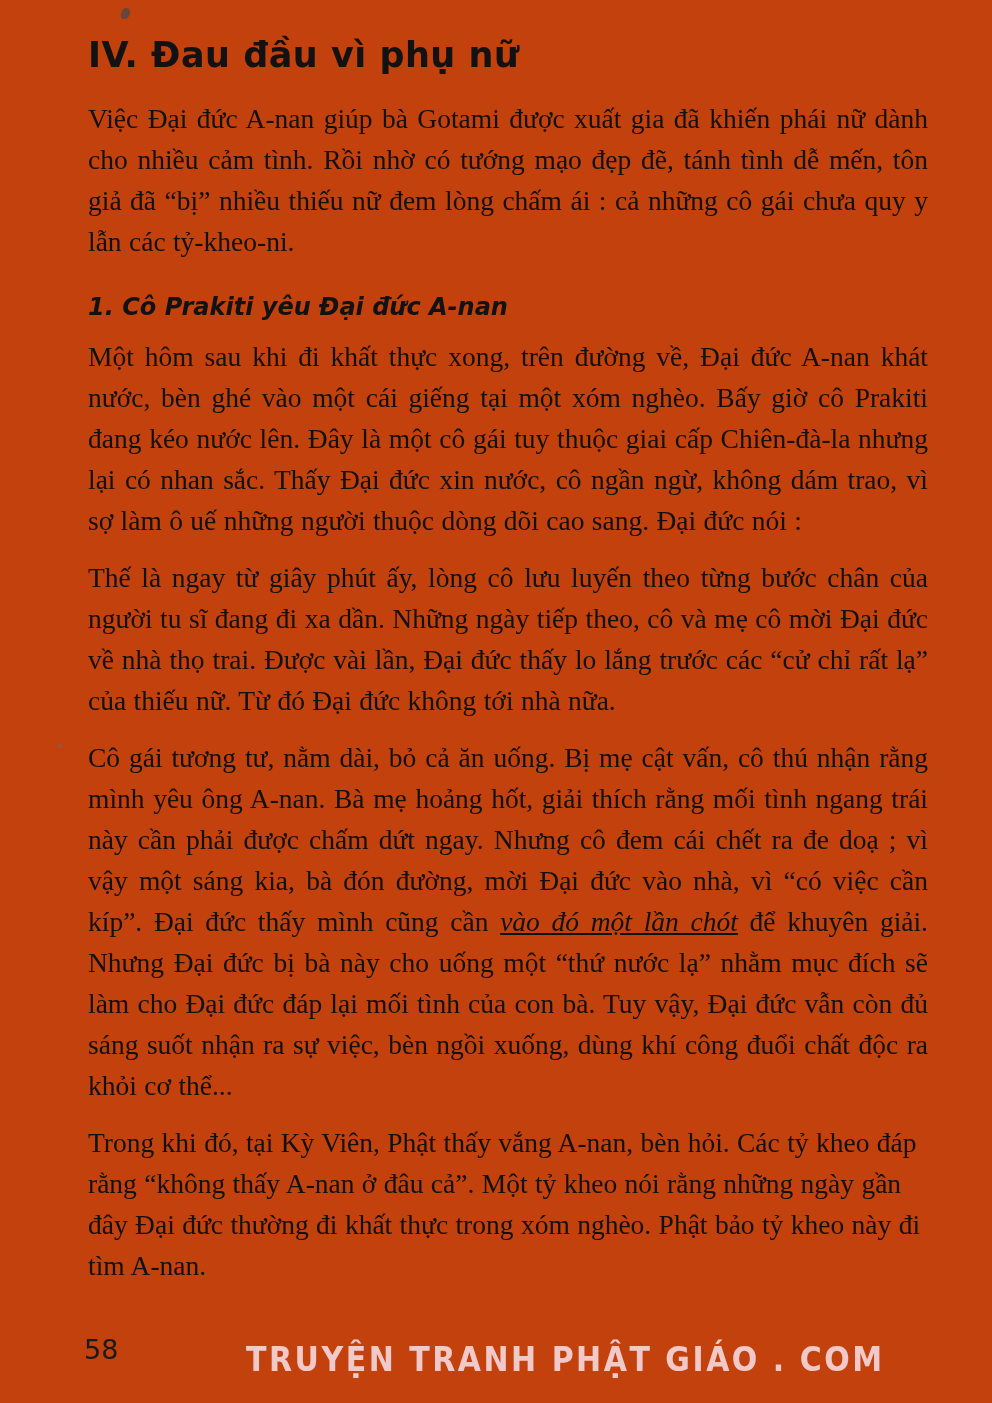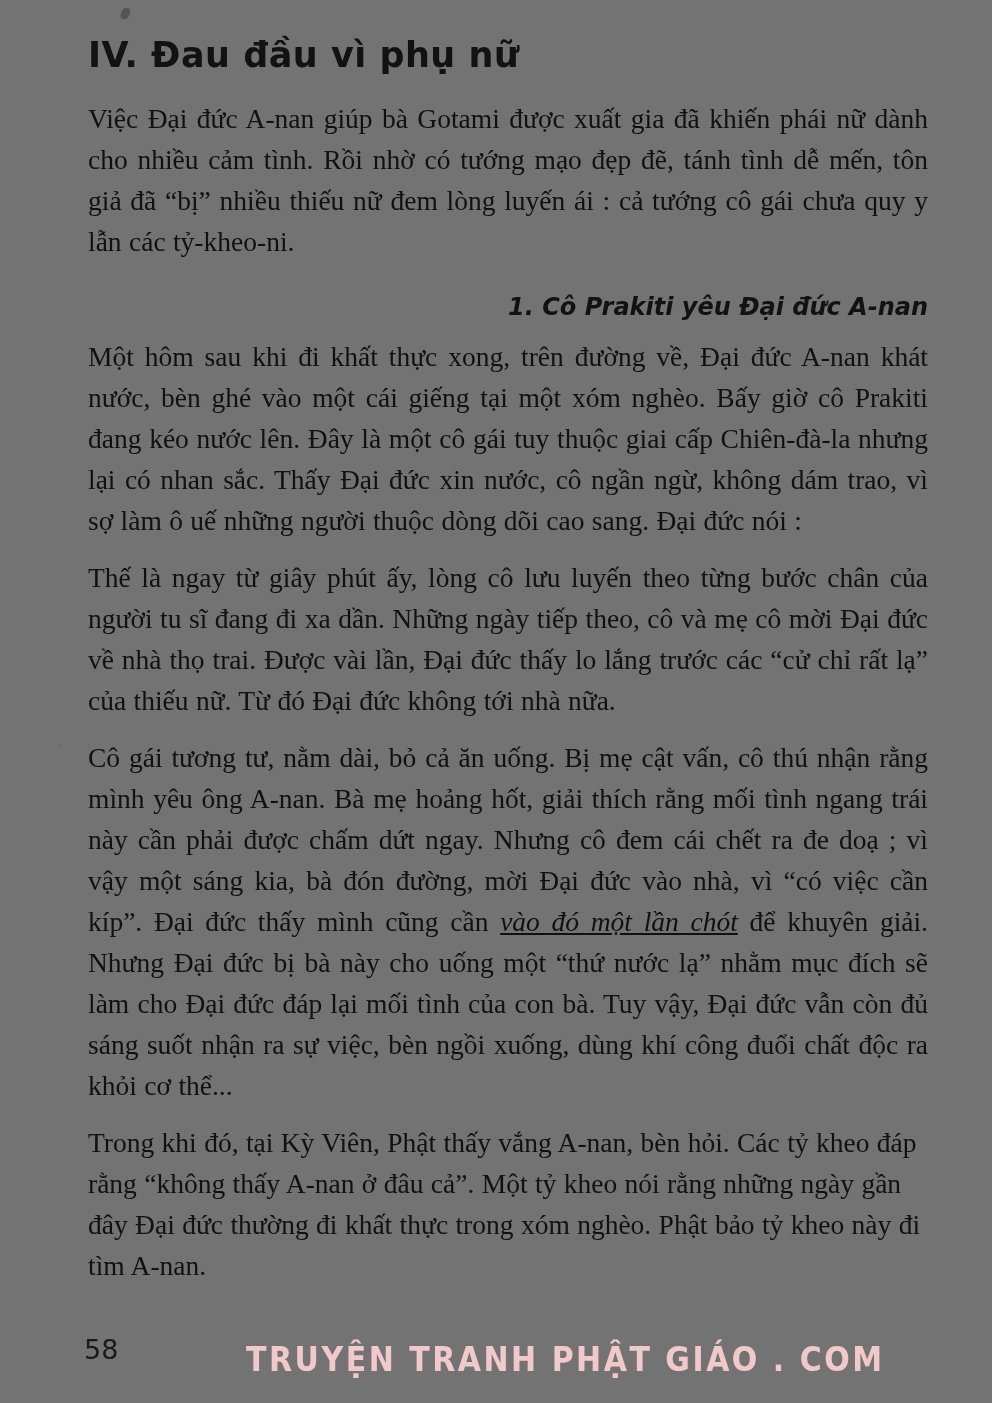--- a/index.html
+++ b/index.html
@@ -8,21 +8,21 @@
     background: #ffffff;
   }
   body {
     font-family: "Liberation Serif", "DejaVu Serif", serif;
     color: #000000;
   }
   .page {
     position: relative;
     width: 992px;
     height: 1403px;
-    background: #737373;
+    background: #c2410c;
     overflow: hidden;
     box-sizing: border-box;
   }
 
   
   .scan-speck {
     position: absolute;
     left: 121px;
     top: 8px;
     width: 9px;
@@ -61,21 +61,20 @@
   }
 
   h2.section-title {
     font-family: "DejaVu Sans", "Liberation Sans", sans-serif;
     font-size: 24px;
     font-weight: bold;
     font-style: italic;
     margin: 30px 0 14px 0;
     color: #121212;
     line-height: 1.25;
-    text-align: right;
   }
 
   p.body-par {
     font-size: 27.5px;
     line-height: 41px;
     text-align: justify;
     text-justify: inter-word;
     margin: 0 0 16px 0;
     color: #111111;
     word-spacing: 0.5px;
@@ -117,21 +116,21 @@
 
 <div class="page">
 
   <div class="scan-speck"></div>
   <div class="scan-speck2"></div>
 
   <div class="content">
 
     <h1 class="chapter-title">IV. Đau đầu vì phụ nữ</h1>
 
-    <p class="body-par">Việc Đại đức A-nan giúp bà Gotami được xuất gia đã khiến phái nữ dành cho nhiều cảm tình. Rồi nhờ có tướng mạo đẹp đẽ, tánh tình dễ mến, tôn giả đã “bị” nhiều thiếu nữ đem lòng luyến ái : cả tướng cô gái chưa quy y lẫn các tỷ-kheo-ni.</p>
+    <p class="body-par">Việc Đại đức A-nan giúp bà Gotami được xuất gia đã khiến phái nữ dành cho nhiều cảm tình. Rồi nhờ có tướng mạo đẹp đẽ, tánh tình dễ mến, tôn giả đã “bị” nhiều thiếu nữ đem lòng chấm ái : cả những cô gái chưa quy y lẫn các tỷ-kheo-ni.</p>
 
     <h2 class="section-title">1. Cô Prakiti yêu Đại đức A-nan</h2>
 
     <p class="body-par">Một hôm sau khi đi khất thực xong, trên đường về, Đại đức A-nan khát nước, bèn ghé vào một cái giếng tại một xóm nghèo. Bấy giờ cô Prakiti đang kéo nước lên. Đây là một cô gái tuy thuộc giai cấp Chiên-đà-la nhưng lại có nhan sắc. Thấy Đại đức xin nước, cô ngần ngừ, không dám trao, vì sợ làm ô uế những người thuộc dòng dõi cao sang. Đại đức nói :</p>
 
 
 
     <p class="body-par">Thế là ngay từ giây phút ấy, lòng cô lưu luyến theo từng bước chân của người tu sĩ đang đi xa dần. Những ngày tiếp theo, cô và mẹ cô mời Đại đức về nhà thọ trai. Được vài lần, Đại đức thấy lo lắng trước các “cử chỉ rất lạ” của thiếu nữ. Từ đó Đại đức không tới nhà nữa.</p>
 
     <p class="body-par"><span>Cô gái tương tư, nằm dài, bỏ cả ăn uống. Bị mẹ cật vấn, cô thú nhận rằng mình yêu ông A-nan. Bà mẹ hoảng hốt, giải thích rằng mối tình ngang trái này cần phải được chấm dứt ngay. Nhưng cô đem cái chết ra đe doạ ; vì vậy một sáng kia, bà đón đường, mời Đại đức vào nhà, vì “có việc cần kíp”. Đại đức thấy mình cũng cần </span><span class="ital">vào đó một lần chót</span><span> để khuyên giải. Nhưng Đại đức bị bà này cho uống một “thứ nước lạ” nhằm mục đích sẽ làm cho Đại đức đáp lại mối tình của con bà. Tuy vậy, Đại đức vẫn còn đủ sáng suốt nhận ra sự việc, bèn ngồi xuống, dùng khí công đuổi chất độc ra khỏi cơ thể...</span></p>

